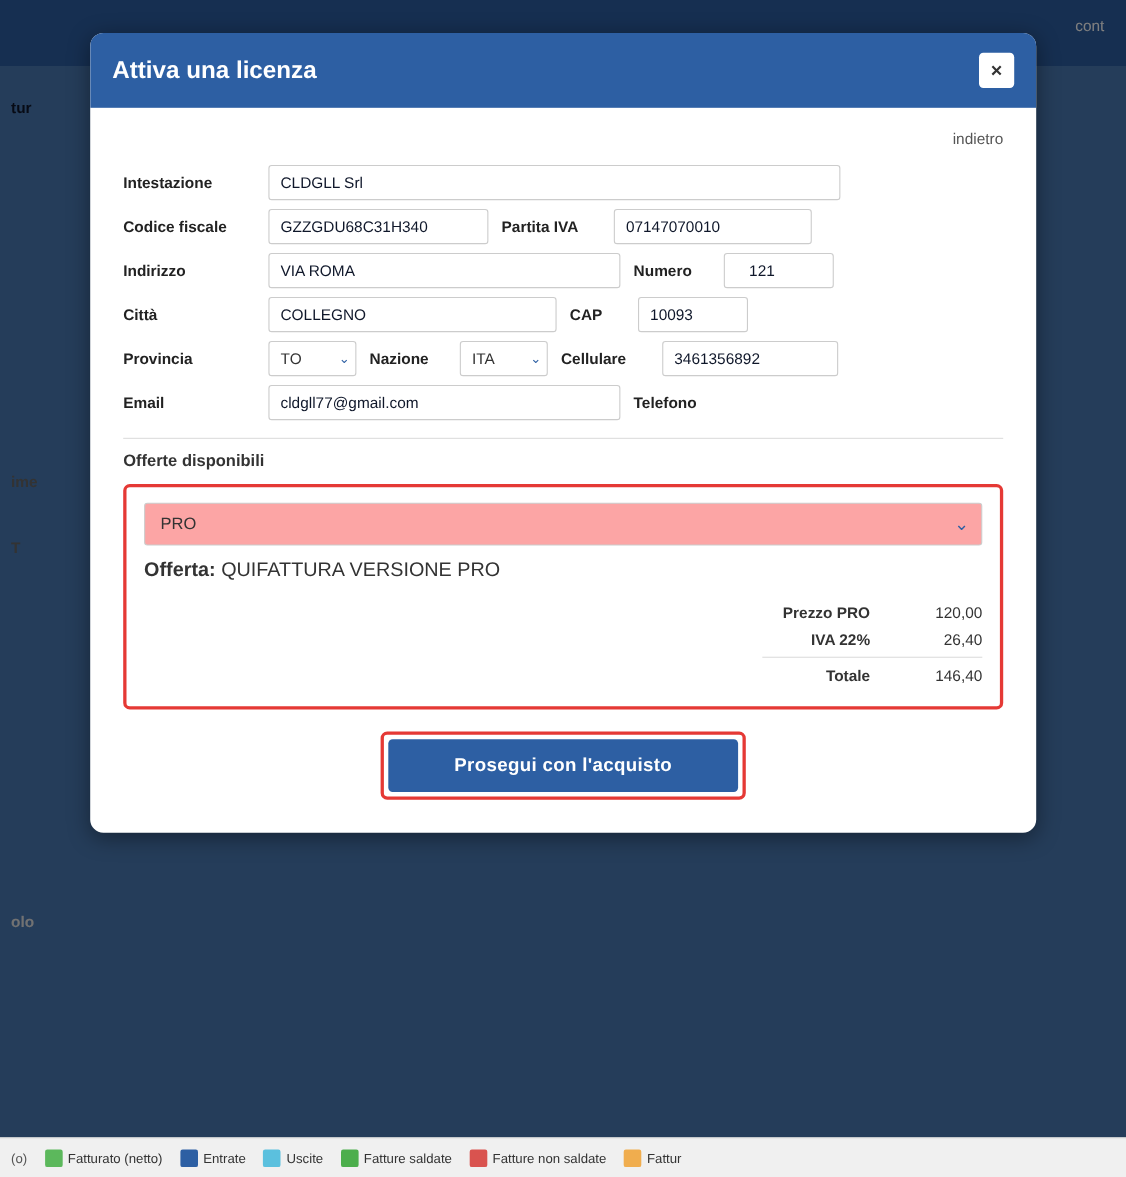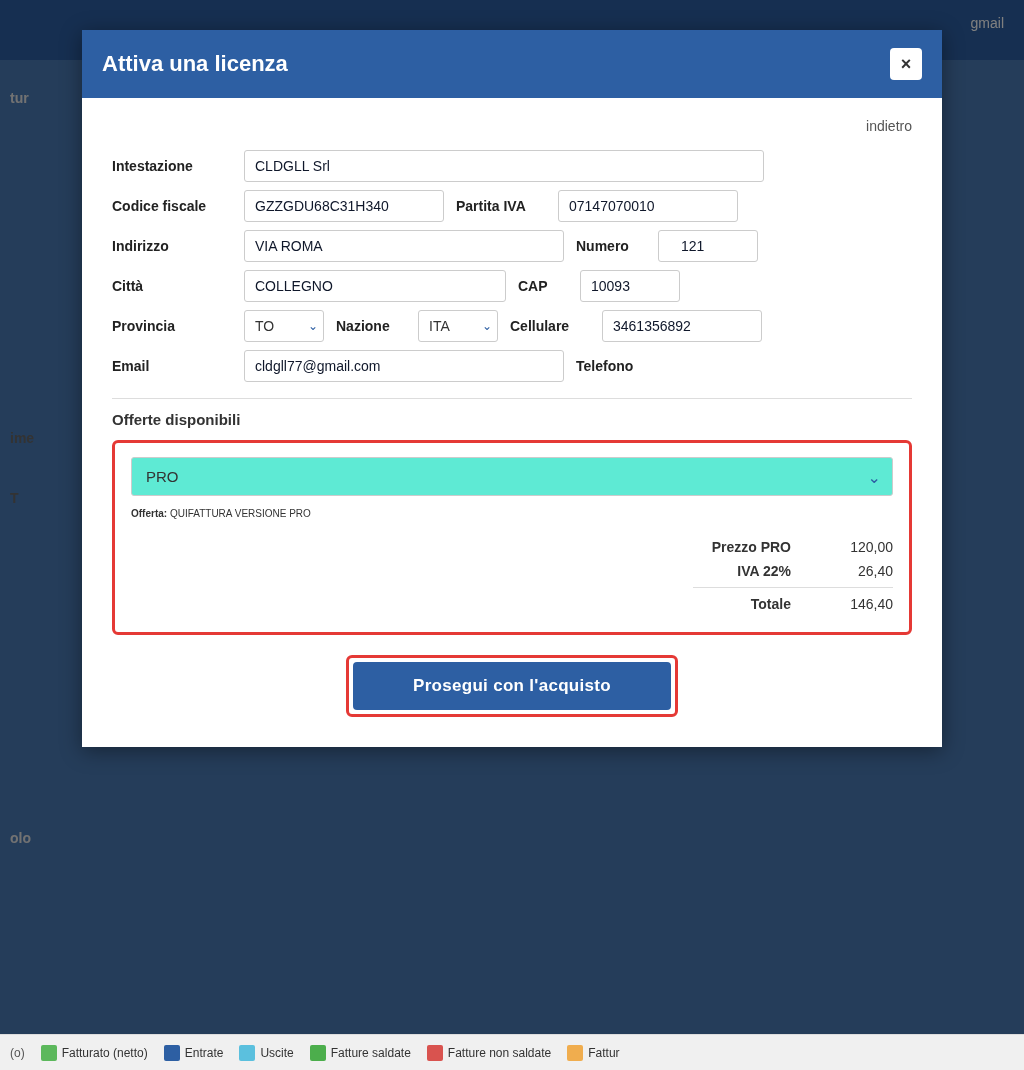--- a/index.html
+++ b/index.html
@@ -43,21 +43,21 @@
       top: 0; left: 0; right: 0; bottom: 0;
       background: rgba(0,0,0,0.5);
       display: flex;
       align-items: flex-start;
       justify-content: center;
       padding-top: 30px;
     }
 
     .modal {
       background: white;
-      border-radius: 0;
+      border-radius: 12px;
       width: 860px;
       max-height: 960px;
       position: relative;
       box-shadow: 0 4px 20px rgba(0,0,0,0.4);
       overflow: hidden;
     }
 
     .modal-header {
       background: #2d5fa3;
       color: white;
@@ -217,38 +217,38 @@
       margin-bottom: 12px;
     }
 
     .offerte-select {
       width: 100%;
       border: 1px solid #ccc;
       border-radius: 3px;
       padding: 10px 36px 10px 14px;
       font-size: 15px;
       color: #333;
-      background: #5eead4;
+      background: #fca5a5;
       appearance: none;
       -webkit-appearance: none;
       cursor: pointer;
     }
 
     .offerte-select-arrow {
       position: absolute;
       right: 12px;
       top: 50%;
       transform: translateY(-50%);
       pointer-events: none;
       color: #2d5fa3;
       font-size: 16px;
     }
 
     .offerta-description {
-      font-size: 10px;
+      font-size: 18px;
       color: #333;
       margin-bottom: 16px;
     }
 
     .offerta-description strong {
       font-weight: bold;
     }
 
     .pricing-table {
       width: 100%;
@@ -333,24 +333,24 @@
       height: 16px;
       border-radius: 2px;
     }
   </style>
 </head>
 <body>
 
 <div class="bg-overlay"></div>
 
 <div class="top-bar">
-  <span class="top-bar-right">gmail</span>
+  <span class="top-bar-right">cont</span>
 </div>
 
-<div style="position:absolute;top:90px;left:10px;color:#e5e5e5;font-size:14px;font-weight:bold;">tur</div>
+<div style="position:absolute;top:90px;left:10px;color:#0f172a;font-size:14px;font-weight:bold;">tur</div>
 <div style="position:absolute;top:430px;left:10px;color:#666;font-size:14px;font-weight:bold;">ime</div>
 <div style="position:absolute;top:490px;left:10px;color:#666;font-size:14px;font-weight:bold;">T</div>
 <div style="position:absolute;top:830px;left:10px;color:#e5e5e5;font-size:14px;font-weight:bold;">olo</div>
 
 <div class="modal-overlay">
   <div class="modal">
 
     <div class="modal-header">
       <span>Attiva una licenza</span>
       <button class="modal-close">

